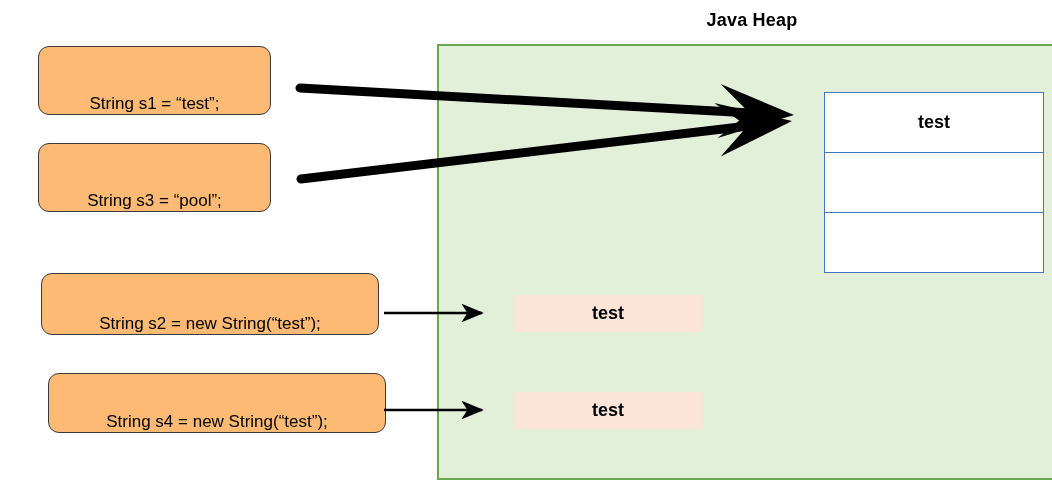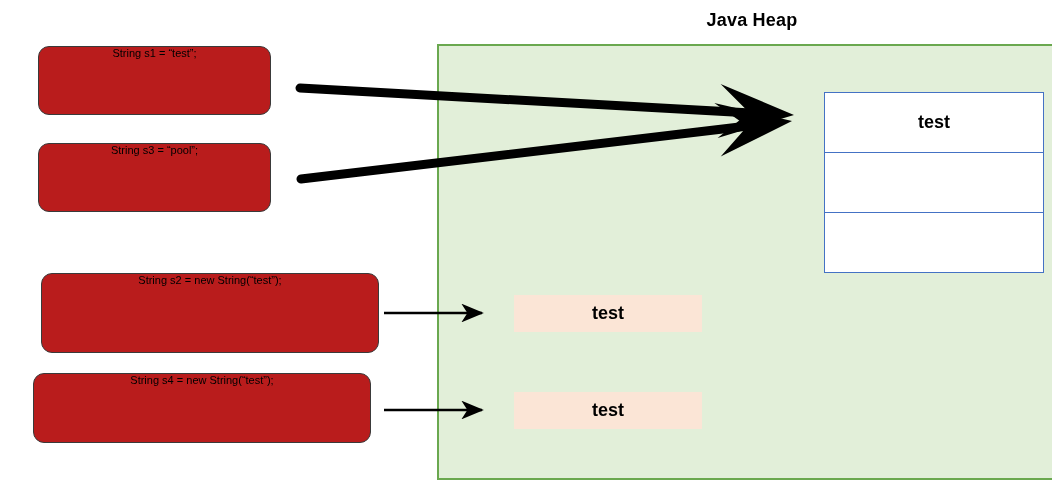--- a/index.html
+++ b/index.html
@@ -9,28 +9,28 @@
   }
   .heap-region{
     position:absolute;left:413px;top:44px;width:630px;height:436px;
     background:#e2efd9;border:2px solid #6aa84f;box-sizing:border-box;
   }
   .heap-title{
     position:absolute;left:413px;top:10px;width:630px;text-align:center;
     font-size:18px;font-weight:bold;letter-spacing:.2px;
   }
   .stmt-box{
-    position:absolute;background:#b91c1c;border:1.5px solid #3a3a3a;border-radius:11px;
-    box-sizing:border-box;display:flex;align-items:flex-start;justify-content:center;
-    font-size:11px;white-space:nowrap;
+    position:absolute;background:#fdba74;border:1.5px solid #3a3a3a;border-radius:11px;
+    box-sizing:border-box;display:flex;align-items:flex-end;justify-content:center;
+    font-size:17px;white-space:nowrap;
   }
   .stmt-s1{left:14px;top:46px;width:233px;height:69px;}
   .stmt-s3{left:14px;top:143px;width:233px;height:69px;}
-  .stmt-s2{left:17px;top:273px;width:338px;height:80px;}
-  .stmt-s4{left:9px;top:373px;width:338px;height:70px;}
+  .stmt-s2{left:17px;top:273px;width:338px;height:62px;}
+  .stmt-s4{left:24px;top:373px;width:338px;height:60px;}
   .pool-table{
     position:absolute;left:800px;top:92px;width:220px;height:181px;
     background:#ffffff;border:1px solid #4472c4;box-sizing:border-box;
     display:flex;flex-direction:column;
   }
   .pool-row{
     flex:1;border-bottom:1px solid #4472c4;
     display:flex;align-items:center;justify-content:center;
     font-size:18px;font-weight:bold;
   }

